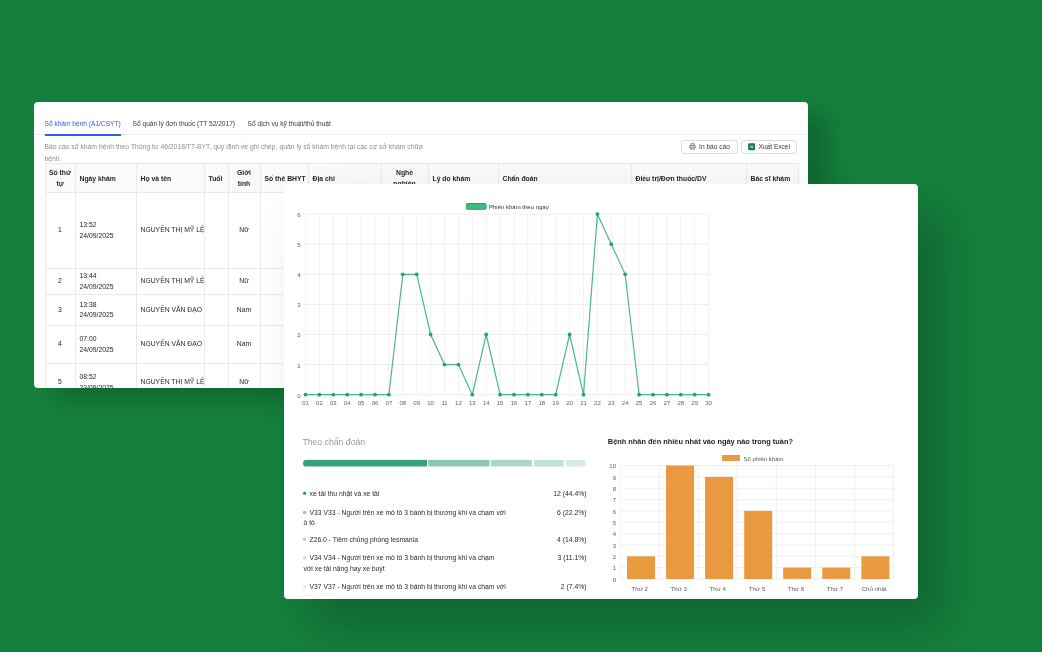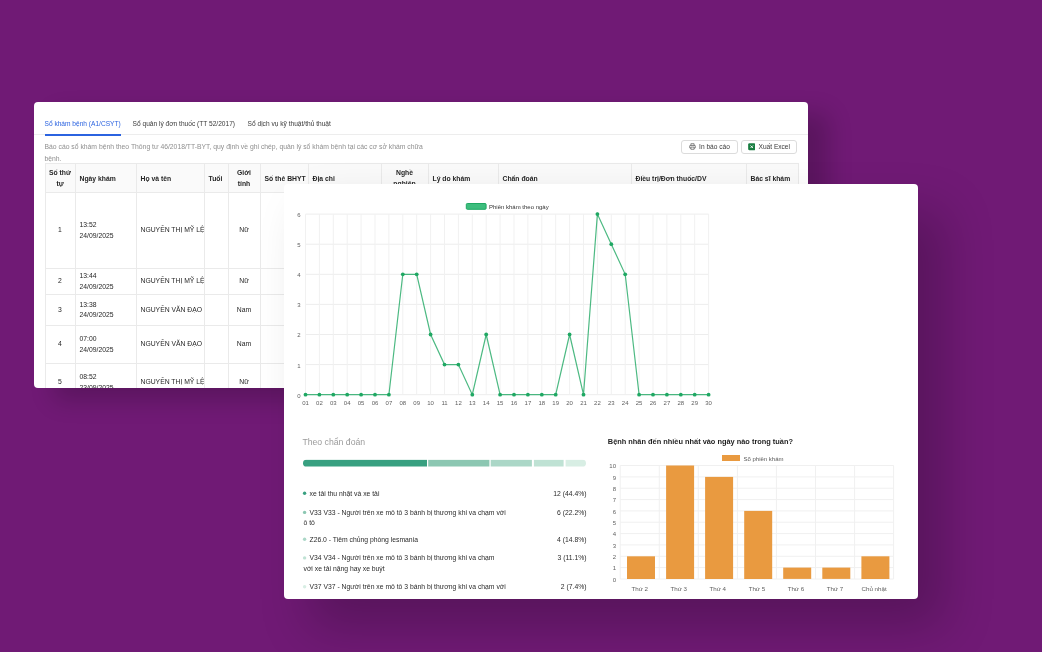--- a/index.html
+++ b/index.html
@@ -1,17 +1,17 @@
 <!DOCTYPE html>
 <html><head>
 <meta charset="utf-8">
 <style>
 *{margin:0;padding:0;box-sizing:border-box;}
 html,body{width:1042px;height:652px;background:#fff;font-family:"Liberation Sans",sans-serif;}
-#stage{position:relative;width:1042px;height:652px;overflow:hidden;background:#701a75;}
+#stage{position:relative;width:1042px;height:652px;overflow:hidden;background:#15803d;}
 #cardA{position:absolute;left:34px;top:102px;width:774px;height:286px;background:#fff;border-radius:4px;box-shadow:20px 12px 24px rgba(0,0,0,0.2);overflow:hidden;}
 .tabs{position:absolute;left:0;top:0;width:774px;height:33px;border-bottom:1px solid #ededed;}
 .tab{position:absolute;top:10px;height:24px;line-height:24px;font-size:6.6px;color:#3a3a3a;}
 .tab1{left:10.5px;color:#2b63e0;border-bottom:2px solid #2b63e0;}
 .desc{position:absolute;left:10.5px;top:39px;width:384px;font-size:6.8px;line-height:11.5px;color:#8f8f8f;}
 .btn{position:absolute;top:38px;height:14px;border:1px solid #dcdcdc;border-radius:3px;background:#fff;font-size:6.6px;color:#3a3a3a;line-height:12px;text-align:center;}
 #btn1{left:647px;width:57px;}
 #btn2{left:707px;width:56px;}
 table.tb{position:absolute;left:10.5px;top:61px;border-collapse:collapse;table-layout:fixed;width:753px;}
 table.tb th,table.tb td{border:1px solid #eaeaea;font-size:6.8px;color:#262626;text-align:center;vertical-align:middle;padding:0;overflow:hidden;line-height:10.5px;}

